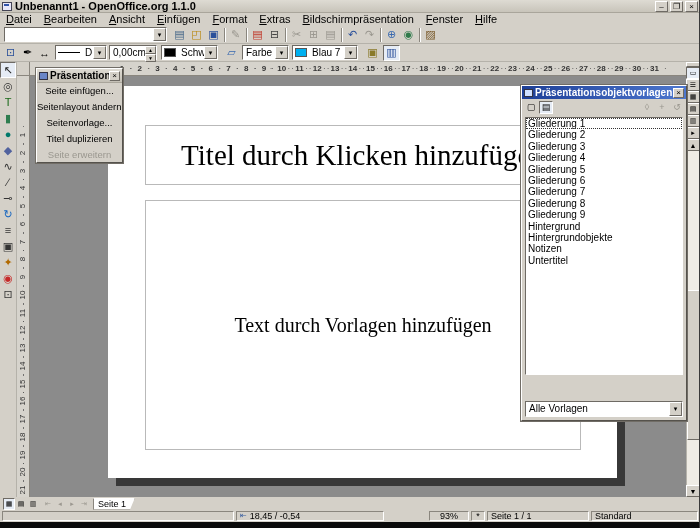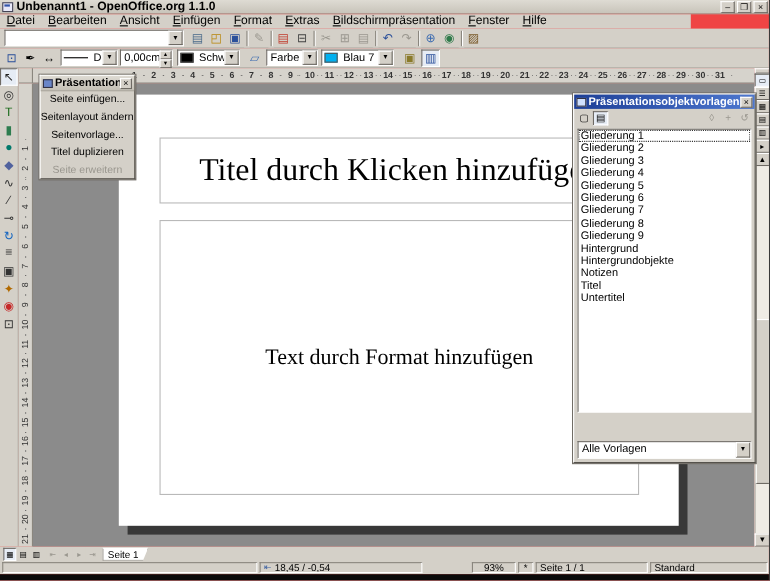--- a/index.html
+++ b/index.html
@@ -1,37 +1,37 @@
 <!DOCTYPE html>
 <html><head>
 <meta charset="utf-8">
 <style>
   * { box-sizing: border-box; margin: 0; padding: 0; }
   html,body { width:700px; height:528px; overflow:hidden; }
   body { font-family:"Liberation Sans","DejaVu Sans",sans-serif; font-size:11px; color:#000; }
-  #screen { position:relative; width:700px; height:528px; background:#ef4444; overflow:hidden; }
+  #screen { position:relative; width:700px; height:528px; background:#22c55e; overflow:hidden; }
 
   
   .raised { border:1px solid; border-color:#ffffff #6e6a64 #6e6a64 #ffffff; background:#d4d0c8; }
   .disabled { color:#9a978f !important; }
   .pressed { border-color:#6e6a64 #ffffff #ffffff #6e6a64 !important; background:#e6ecf5 !important; }
 
   
   #titlebar { position:absolute; left:0; top:0; width:700px; height:13px;
               background:linear-gradient(#dedbd3,#c8c4ba); border-bottom:1px solid #a9a59b;
               display:flex; align-items:center; padding:0 2px; }
   #app-icon { width:10px; height:9px; background:#e8e8f8; border:1px solid #445; margin-right:3px;
               display:inline-block; position:relative; }
   #app-icon:after{ content:""; position:absolute; left:1px; top:1px; width:5px; height:2px; background:#3355aa; }
   #win-title { font-weight:bold; font-size:11px; line-height:12px; }
   #win-controls { margin-left:auto; display:flex; gap:2px; }
   .winbtn { width:13px; height:11px; font-size:8px; line-height:9px; text-align:center; cursor:default; }
 
   
-  #menubar { position:absolute; left:0; top:13px; width:628px; height:13px; background:#d4d0c8;
+  #menubar { position:absolute; left:0; top:13px; width:700px; height:13px; background:#d4d0c8;
              display:flex; align-items:center; }
   .menu-item { display:inline-block; padding:0 6px; font-size:11px; line-height:13px; }
   .menu-item::first-letter { text-decoration:underline; }
 
   
   #tb1 { position:absolute; left:0; top:26px; width:700px; height:18px; background:#d4d0c8;
          border-bottom:1px solid #b5b2aa; display:flex; align-items:center; }
   #tb2 { position:absolute; left:0; top:44px; width:700px; height:18px; background:#d4d0c8;
          border-bottom:1px solid #b5b2aa; display:flex; align-items:center; }
   .tbtn { width:17px; height:16px; display:inline-flex; align-items:center; justify-content:center;
@@ -517,21 +517,21 @@
       <span class="tbtn" style="color: rgb(51, 51, 51);">≡</span>
       <span class="tbtn" style="color: rgb(51, 51, 51);">▣</span>
       <span class="tbtn" style="color: rgb(178, 106, 0);">✦</span>
       <span class="tbtn" style="color: rgb(198, 40, 40);">◉</span>
       <span class="tbtn" style="color: rgb(51, 51, 51);">⊡</span>
     </div>
 
   <div id="workspace">
     <div id="page">
       <div id="ph-title" class="placeholder">Titel durch Klicken hinzufügen</div>
-      <div id="ph-body" class="placeholder">Text durch Format hinzufügen</div>
+      <div id="ph-body" class="placeholder">Text durch Vorlagen hinzufügen</div>
     </div>
   </div>
 
   <div id="palette">
     <div class="pal-title">
       <span class="pal-ico"></span>
       <span class="ptext">Präsentation</span>
       <span class="winx raised">×</span>
     </div>
     <div>
@@ -571,21 +571,20 @@
         <div class="style-item">Gliederung 3</div>
         <div class="style-item">Gliederung 4</div>
         <div class="style-item">Gliederung 5</div>
         <div class="style-item">Gliederung 6</div>
         <div class="style-item">Gliederung 7</div>
         <div class="style-item">Gliederung 8</div>
         <div class="style-item">Gliederung 9</div>
         <div class="style-item">Hintergrund</div>
         <div class="style-item">Hintergrundobjekte</div>
         <div class="style-item">Notizen</div>
-        <div class="style-item">Titel</div>
         <div class="style-item">Untertitel</div>
       </div>
     <div id="style-filter">
       <div class="combo">
         <span class="ctext">Alle Vorlagen</span>
         <span class="cbtn">▾</span>
       </div>
     </div>
   </div>
 

